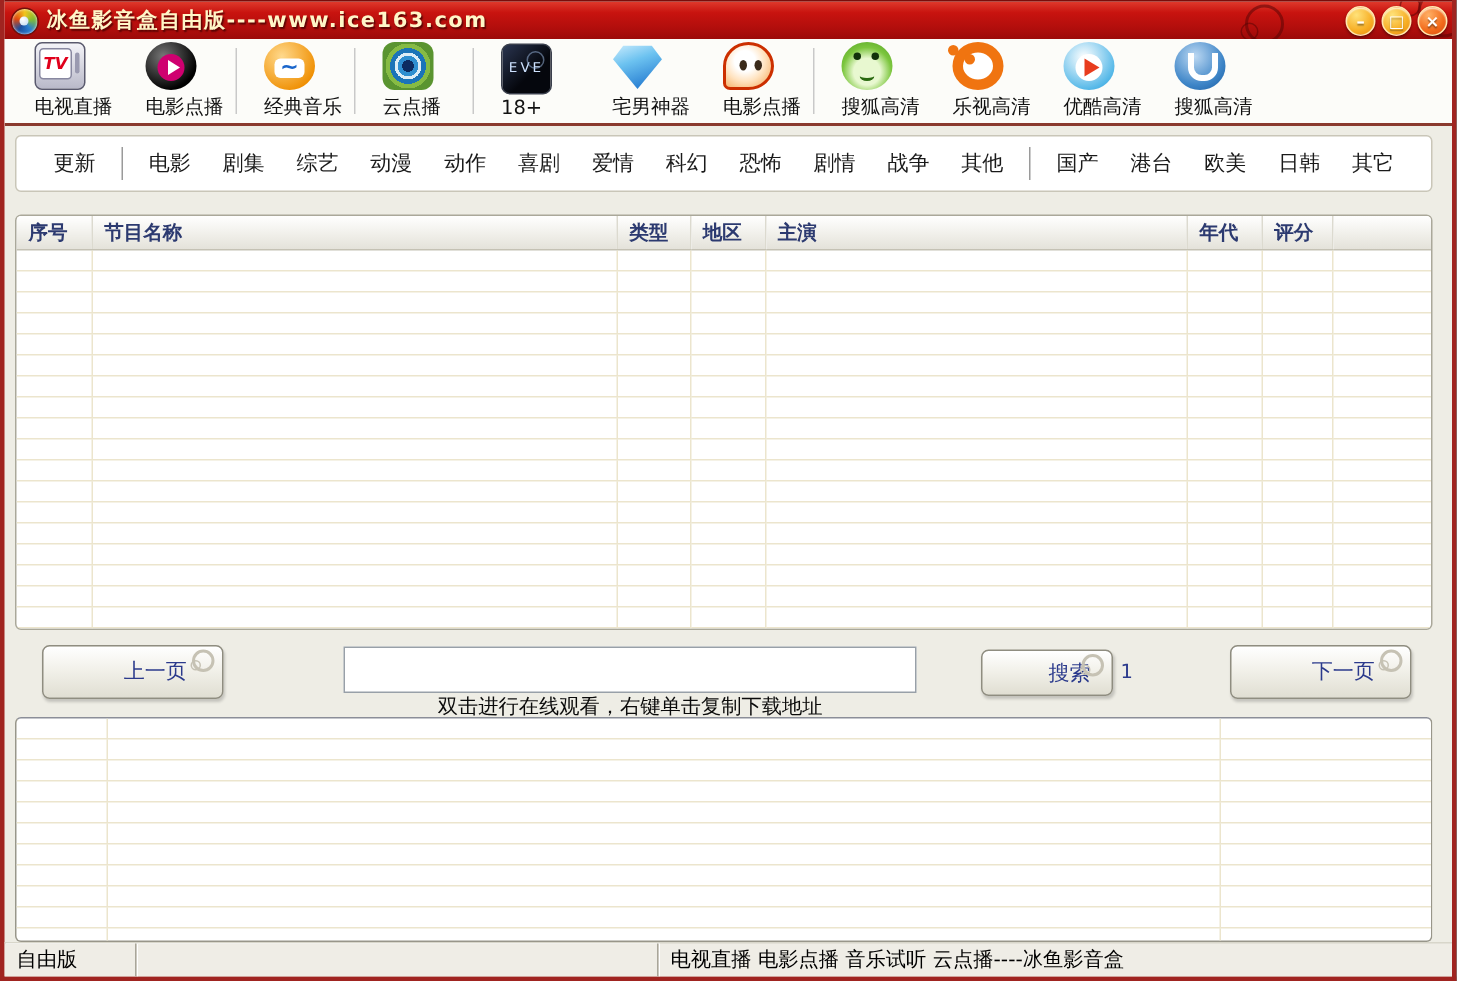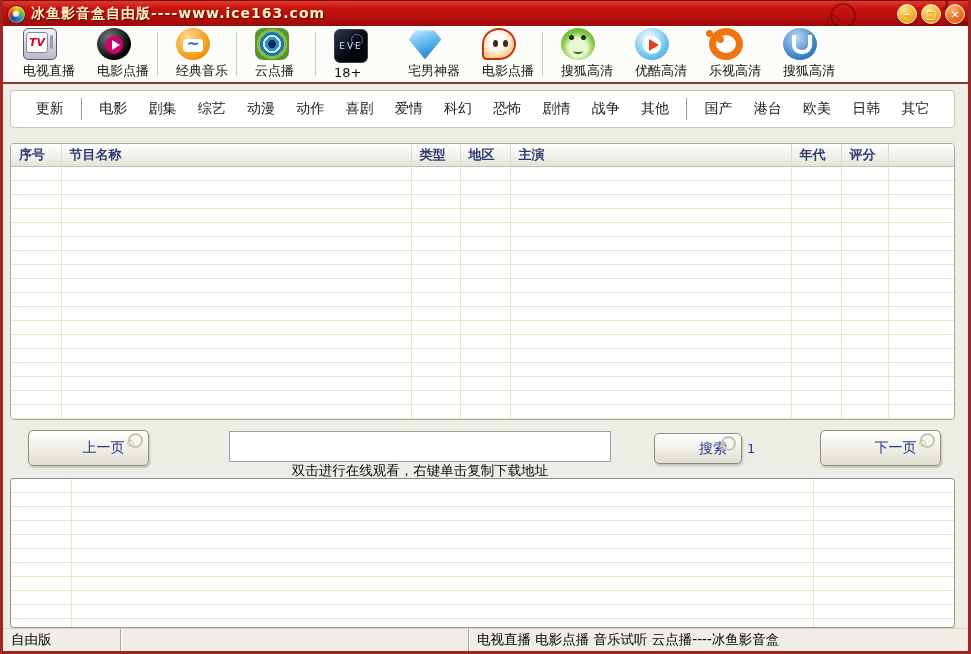--- a/index.html
+++ b/index.html
@@ -112,21 +112,21 @@
   .hint-text{position:absolute;left:226px;top:462px;width:382px;text-align:center;
     font-size:13.5px;color:#0a0a0a;white-space:nowrap;}
   
   .bottom-panel{position:absolute;left:7px;top:478px;width:945px;height:150px;background:#fff;
     border:1px solid #98968a;border-top-color:#8b8e98;border-radius:4px;box-sizing:border-box;overflow:hidden;}
   
   .statusbar{position:absolute;left:0;bottom:0;width:965px;height:22px;background:#efede6;
     border-top:1px solid #d8d6ca;display:flex;font-size:13.5px;color:#000;}
   .status-cell{box-sizing:border-box;border-right:1px solid #a9a69a;box-shadow:1px 0 0 #fff;
     padding:2px 8px 0 8px;white-space:nowrap;overflow:hidden;}
-  .status-cell.c1{width:118px;}
+  .status-cell.c1{width:88px;}
   .status-cell.c2{width:348px;}
   .status-cell.c3{flex:1;border-right:none;box-shadow:none;}
 </style>
 </head>
 <body>
 
 <div class="window">
 
   <div class="titlebar">
     <span class="app-icon"></span>
@@ -179,26 +179,26 @@
       <div class="tool-btn">
         <span class="ticon sponsor-face-icon"></span>
         <span class="tlabel">电影点播</span>
       </div>
       <i class="tool-sep"></i>
       <div class="tool-btn">
         <span class="ticon qiyi-frog-icon"></span>
         <span class="tlabel">搜狐高清</span>
       </div>
       <div class="tool-btn">
+        <span class="ticon letv-blender-icon"></span>
+        <span class="tlabel">乐视高清</span>
+      </div>
+      <div class="tool-btn">
         <span class="ticon youku-play-icon"></span>
         <span class="tlabel">优酷高清</span>
-      </div>
-      <div class="tool-btn">
-        <span class="ticon letv-blender-icon"></span>
-        <span class="tlabel">乐视高清</span>
       </div>
       <div class="tool-btn">
         <span class="ticon sohu-icon"></span>
         <span class="tlabel">搜狐高清</span>
       </div>
     </div>
 
   <div class="catbar" id="catbar">
       <span class="cat-item">更新</span>
       <i class="cat-sep"></i>

